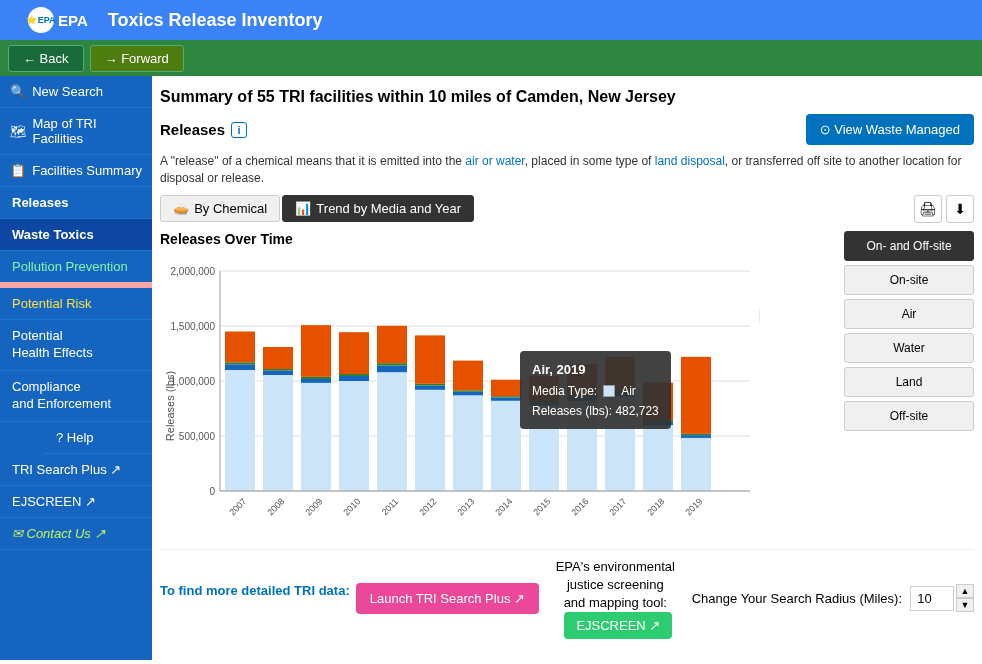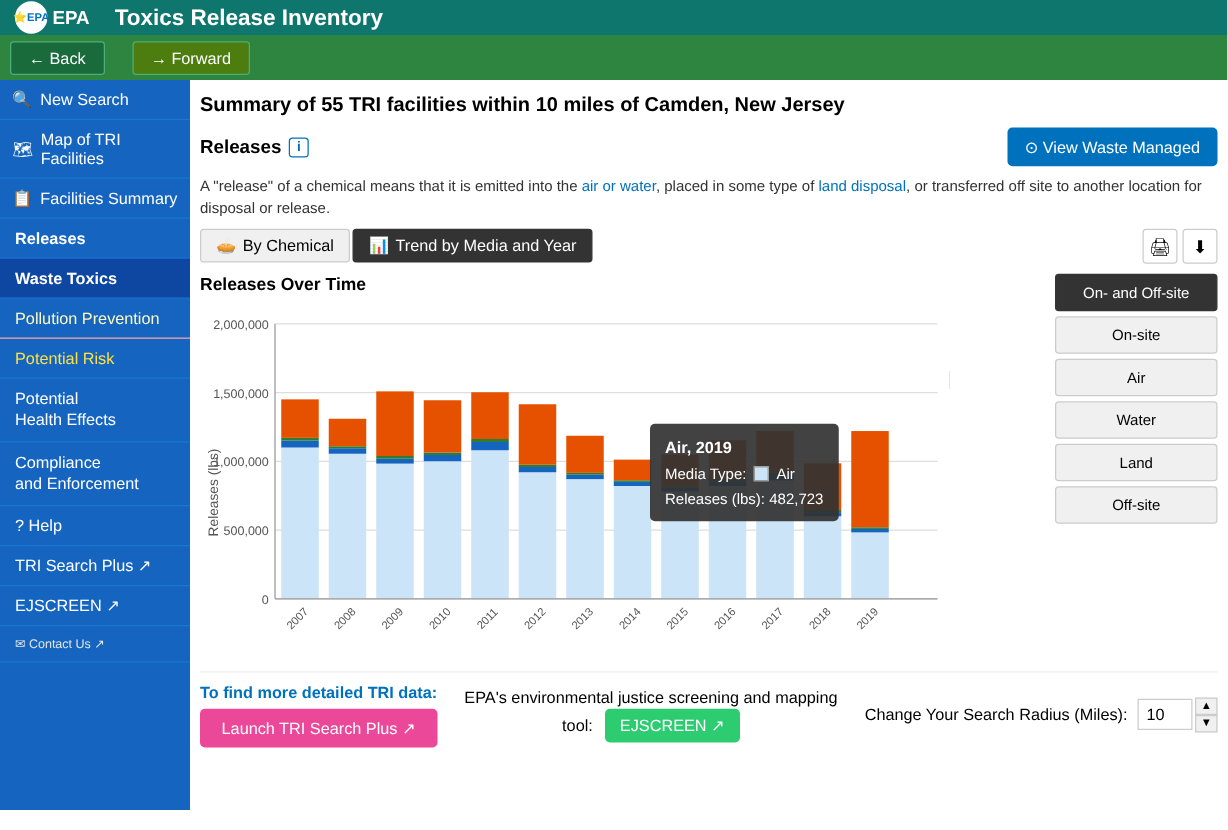--- a/index.html
+++ b/index.html
@@ -3,33 +3,33 @@
   <meta charset="utf-8">
   <style>
     * { box-sizing: border-box; margin: 0; padding: 0; }
     body { font-family: Arial, sans-serif; font-size: 13px; background: #fff; width: 982px; height: 664px; overflow: hidden; }
 
     svg text { font-family: Arial, sans-serif; }
   </style>
 </head>
 <body>
 
-<div style="background:#0f766e;display:flex;align-items:center;padding:6px 12px;height:28px;">
+<div style="background:#3b82f6;display:flex;align-items:center;padding:6px 28px;height:40px;">
   <div style="display:flex;align-items:center;gap:8px;margin-right:20px;">
     <div style="display:flex;align-items:center;gap:4px;">
       <div style="background:#fff;border-radius:50%;width:26px;height:26px;display:flex;align-items:center;justify-content:center;">
         <span style="color:#0071bc;font-weight:bold;font-size:9px;">⭐EPA</span>
       </div>
       <span style="color:#fff;font-weight:bold;font-size:15px;">EPA</span>
     </div>
   </div>
   <span style="color:#fff;font-size:18px;font-weight:bold;">Toxics Release Inventory</span>
 </div>
 
-<div style="background:#2e8540;display:flex;align-items:center;padding:0 8px;height:36px;gap:22px;">
+<div style="background:#2e8540;display:flex;align-items:center;padding:0 8px;height:36px;gap:6px;">
   <button style="background:#1a6b3c;color:#fff;border:1px solid #4caf78;padding:5px 14px;cursor:pointer;font-size:13px;border-radius:3px;">← Back</button>
   <button style="background:#4d7c0f;color:#fff;border:1px solid #4caf78;padding:5px 14px;cursor:pointer;font-size:13px;border-radius:3px;">→ Forward</button>
 </div>
 
 <div style="display:flex;height:584px;">
 
   <div style="width:152px;background:#1565c0;flex-shrink:0;overflow-y:auto;">
     <div style="color:#fff;padding:8px 10px;cursor:pointer;font-size:13px;display:flex;align-items:center;gap:6px;border-bottom:1px solid #1976d2;">
       <span>🔍</span>
       <span>New Search</span>
@@ -41,42 +41,42 @@
     <div style="color:#fff;padding:8px 10px;cursor:pointer;font-size:13px;display:flex;align-items:center;gap:6px;border-bottom:1px solid #1976d2;">
       <span>📋</span>
       <span>Facilities Summary</span>
     </div>
     <div style="color:#fff;padding:8px 12px;cursor:pointer;font-size:13px;border-bottom:1px solid #1976d2;font-weight:bold;">
       <span>Releases</span>
     </div>
     <div style="color:#fff;padding:8px 12px;cursor:pointer;font-size:13px;border-bottom:1px solid #1976d2;background:#0d47a1;font-weight:bold;">
       <span>Waste Toxics</span>
     </div>
-    <div style="color:#fef9c3;padding:8px 12px;cursor:pointer;font-size:13px;border-bottom:1px solid #fca5a5;">
+    <div style="color:#86efac;padding:8px 12px;cursor:pointer;font-size:13px;border-bottom:6px solid #fca5a5;">
       <span>Pollution Prevention</span>
     </div>
     <div style="color:#fde047;padding:8px 12px;cursor:pointer;font-size:13px;border-bottom:1px solid #1976d2;">
       <span>Potential Risk</span>
     </div>
     <div style="color:#fff;padding:8px 12px;cursor:pointer;font-size:13px;border-bottom:1px solid #1976d2;line-height:1.3;">
       <span>Potential<br>Health Effects</span>
     </div>
     <div style="color:#fff;padding:8px 12px;cursor:pointer;font-size:13px;border-bottom:1px solid #1976d2;line-height:1.3;">
       <span>Compliance<br>and Enforcement</span>
     </div>
-    <div style="color:#fff;padding:8px 12px;cursor:pointer;font-size:13px;border-bottom:1px solid #1976d2;">
+    <div style="color:#fff;padding:8px 12px;cursor:pointer;font-size:13px;border-bottom:1px solid #1976d2;margin-left:44px;">
       <span>? Help</span>
     </div>
     <div style="color:#fff;padding:8px 12px;cursor:pointer;font-size:13px;border-bottom:1px solid #1976d2;">
       <span>TRI Search Plus ↗</span>
     </div>
     <div style="color:#fff;padding:8px 12px;cursor:pointer;font-size:13px;border-bottom:1px solid #1976d2;">
       <span>EJSCREEN ↗</span>
     </div>
-    <div style="color:#e5e5e5;padding:8px 12px;cursor:pointer;font-size:10px;border-bottom:1px solid #1976d2;">
+    <div style="color:#bef264;padding:8px 12px;cursor:pointer;font-size:13px;border-bottom:1px solid #1976d2;font-style:italic;">
       <span>✉ Contact Us ↗</span>
     </div>
   </div>
 
   <div style="flex:1;padding:12px 8px;overflow-y:auto;background:#fff;display:flex;flex-direction:column;gap:8px;">
 
     <div style="font-size:16px;font-weight:bold;color:#000;">Summary of 55 TRI facilities within 10 miles of Camden, New Jersey</div>
 
     <div style="display:flex;align-items:center;justify-content:space-between;">
       <div style="font-size:15px;font-weight:bold;display:flex;align-items:center;gap:6px;">
@@ -244,21 +244,21 @@
         <button style="padding:7px 8px;border:1px solid #ccc;background:#f0f0f0;cursor:pointer;font-size:12px;text-align:center;border-radius:3px;">On-site</button>
         <button style="padding:7px 8px;border:1px solid #ccc;background:#f0f0f0;cursor:pointer;font-size:12px;text-align:center;border-radius:3px;">Air</button>
         <button style="padding:7px 8px;border:1px solid #ccc;background:#f0f0f0;cursor:pointer;font-size:12px;text-align:center;border-radius:3px;">Water</button>
         <button style="padding:7px 8px;border:1px solid #ccc;background:#f0f0f0;cursor:pointer;font-size:12px;text-align:center;border-radius:3px;">Land</button>
         <button style="padding:7px 8px;border:1px solid #ccc;background:#f0f0f0;cursor:pointer;font-size:12px;text-align:center;border-radius:3px;">Off-site</button>
       </div>
 
     </div>
 
     <div style="display:flex;align-items:center;gap:16px;padding-top:8px;border-top:1px solid #eee;flex-wrap:wrap;">
-      <div style="display:flex;flex-direction:column;gap:6px;">
+      <div style="display:flex;flex-direction:row;gap:6px;">
         <span style="color:#0071bc;font-size:13px;font-weight:bold;">To find more detailed TRI data:</span>
         <button style="background:#ec4899;color:#fff;border:none;padding:8px 14px;cursor:pointer;border-radius:4px;font-size:13px;">Launch TRI Search Plus ↗</button>
       </div>
       <div style="flex:1;font-size:13px;text-align:center;line-height:1.4;">
         <span>EPA's environmental justice screening and mapping tool:</span>
         <button style="background:#2ecc71;color:#fff;border:none;padding:6px 12px;cursor:pointer;border-radius:4px;font-size:13px;margin-left:6px;">EJSCREEN ↗</button>
       </div>
       <div style="display:flex;align-items:center;gap:8px;font-size:13px;text-align:right;">
         <span>Change Your Search Radius (Miles):</span>
         <div style="display:flex;align-items:center;gap:2px;">

